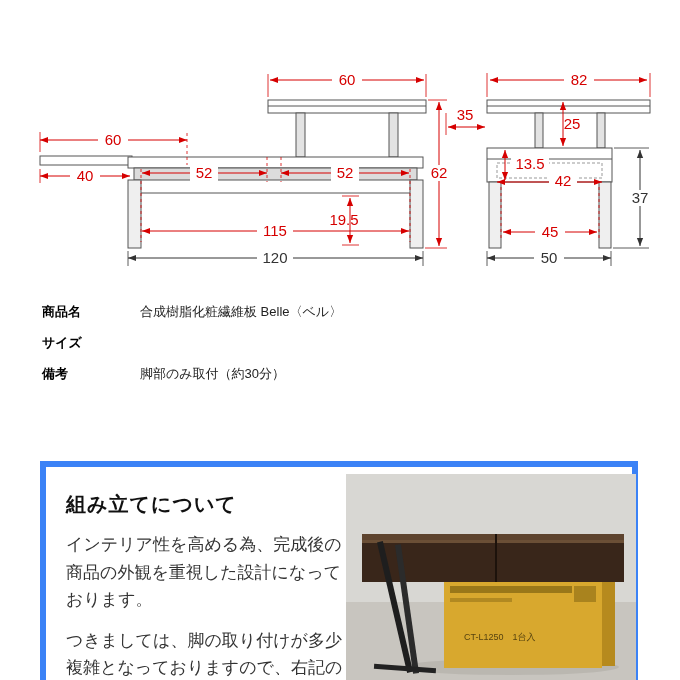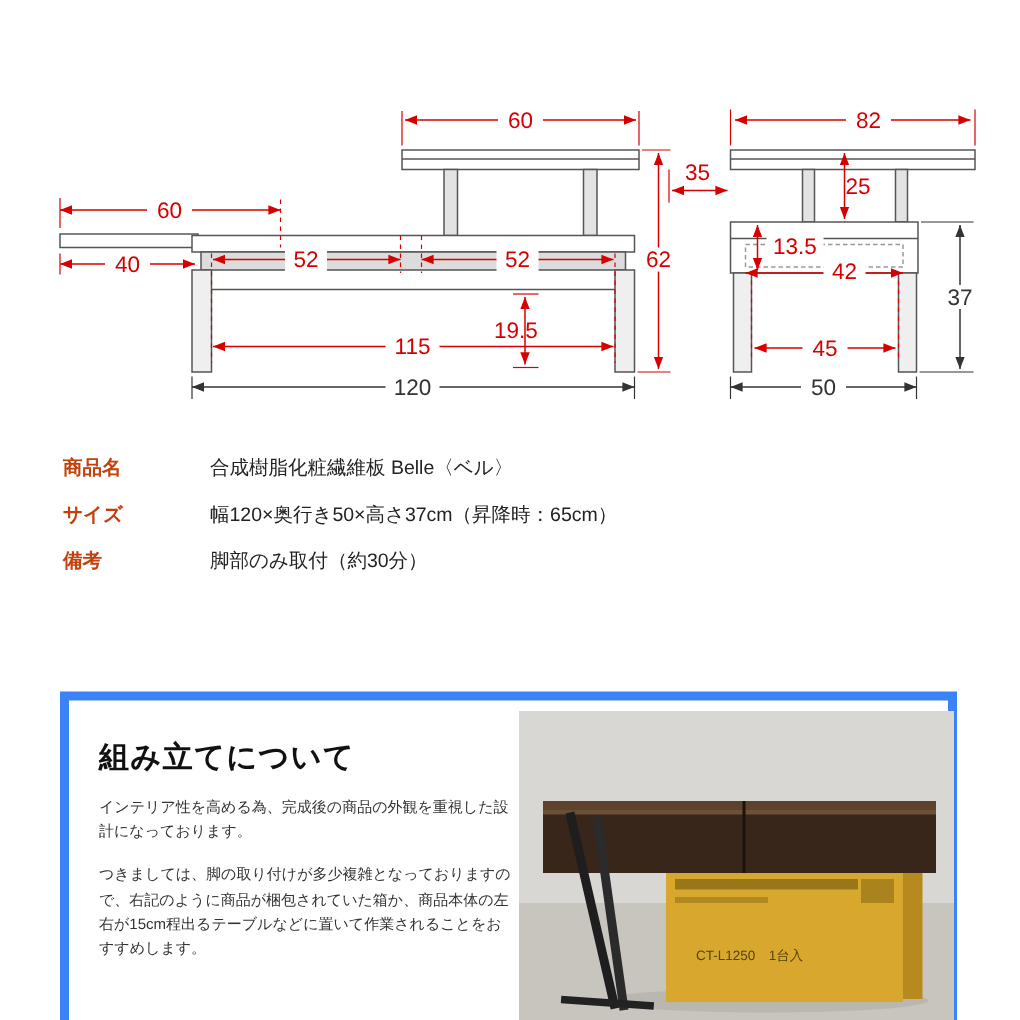--- a/index.html
+++ b/index.html
@@ -9,28 +9,28 @@
     font-family:"Liberation Sans","DejaVu Sans",sans-serif; overflow:hidden;margin-top:45px;
   }
   .diagrams { position:absolute; top:0; left:0; }
   .dim-text {
     font-size:15px; fill:#d60000; text-anchor:middle;
     font-family:"Liberation Sans","DejaVu Sans",sans-serif;
   }
   .dim-text.black { fill:#333333; }
   .specs { position:absolute; top:258px; left:42px; width:600px; }
   .spec-row { display:flex; margin-bottom:13px; font-size:13px; color:#222; line-height:18px; }
-  .spec-label { width:98px; font-weight:bold; flex-shrink:0; color:#c2410c; }
+  .spec-label { width:98px; font-weight:bold; flex-shrink:0; color:#000000; }
   .spec-value { flex:1; }
   .assembly-box {
     position:absolute; left:40px; top:416px; width:598px; height:228px;
     border:6px solid #3b82f6; background:#fff;
   }
   .assembly-title { margin:24px 0 0 20px; font-size:20px; letter-spacing:1px; color:#111; font-weight:600; }
-  .assembly-text { width:278px; margin:13px 0 0 20px; font-size:10px; line-height:1.62; color:#333; }
+  .assembly-text { width:278px; margin:13px 0 0 20px; font-size:17px; line-height:1.62; color:#333; }
   .photo { position:absolute; top:7px; left:300px; }
 </style>
 </head>
 <body>
 
 <div class="page">
 
   <svg class="diagrams" width="680" height="245" viewBox="0 0 680 245">
     <defs>
       <marker id="mr" viewBox="0 0 10 10" refX="9" refY="5" markerWidth="9" markerHeight="9" markerUnits="userSpaceOnUse" orient="auto-start-reverse">
@@ -193,21 +193,20 @@
     </g>
   </svg>
 
   <div class="specs">
     <div class="spec-row">
       <div class="spec-label">商品名</div>
       <div class="spec-value">合成樹脂化粧繊維板 Belle〈ベル〉</div>
     </div>
     <div class="spec-row">
       <div class="spec-label">サイズ</div>
-      <div class="spec-value">幅120×奥行き50×高さ37cm（昇降時：65cm）</div>
     </div>
     <div class="spec-row">
       <div class="spec-label">備考</div>
       <div class="spec-value">脚部のみ取付（約30分）</div>
     </div>
   </div>
 
   <div class="assembly-box">
     <div class="assembly-title">組み立てについて</div>
     <p class="assembly-text">インテリア性を高める為、完成後の商品の外観を重視した設計になっております。</p>

